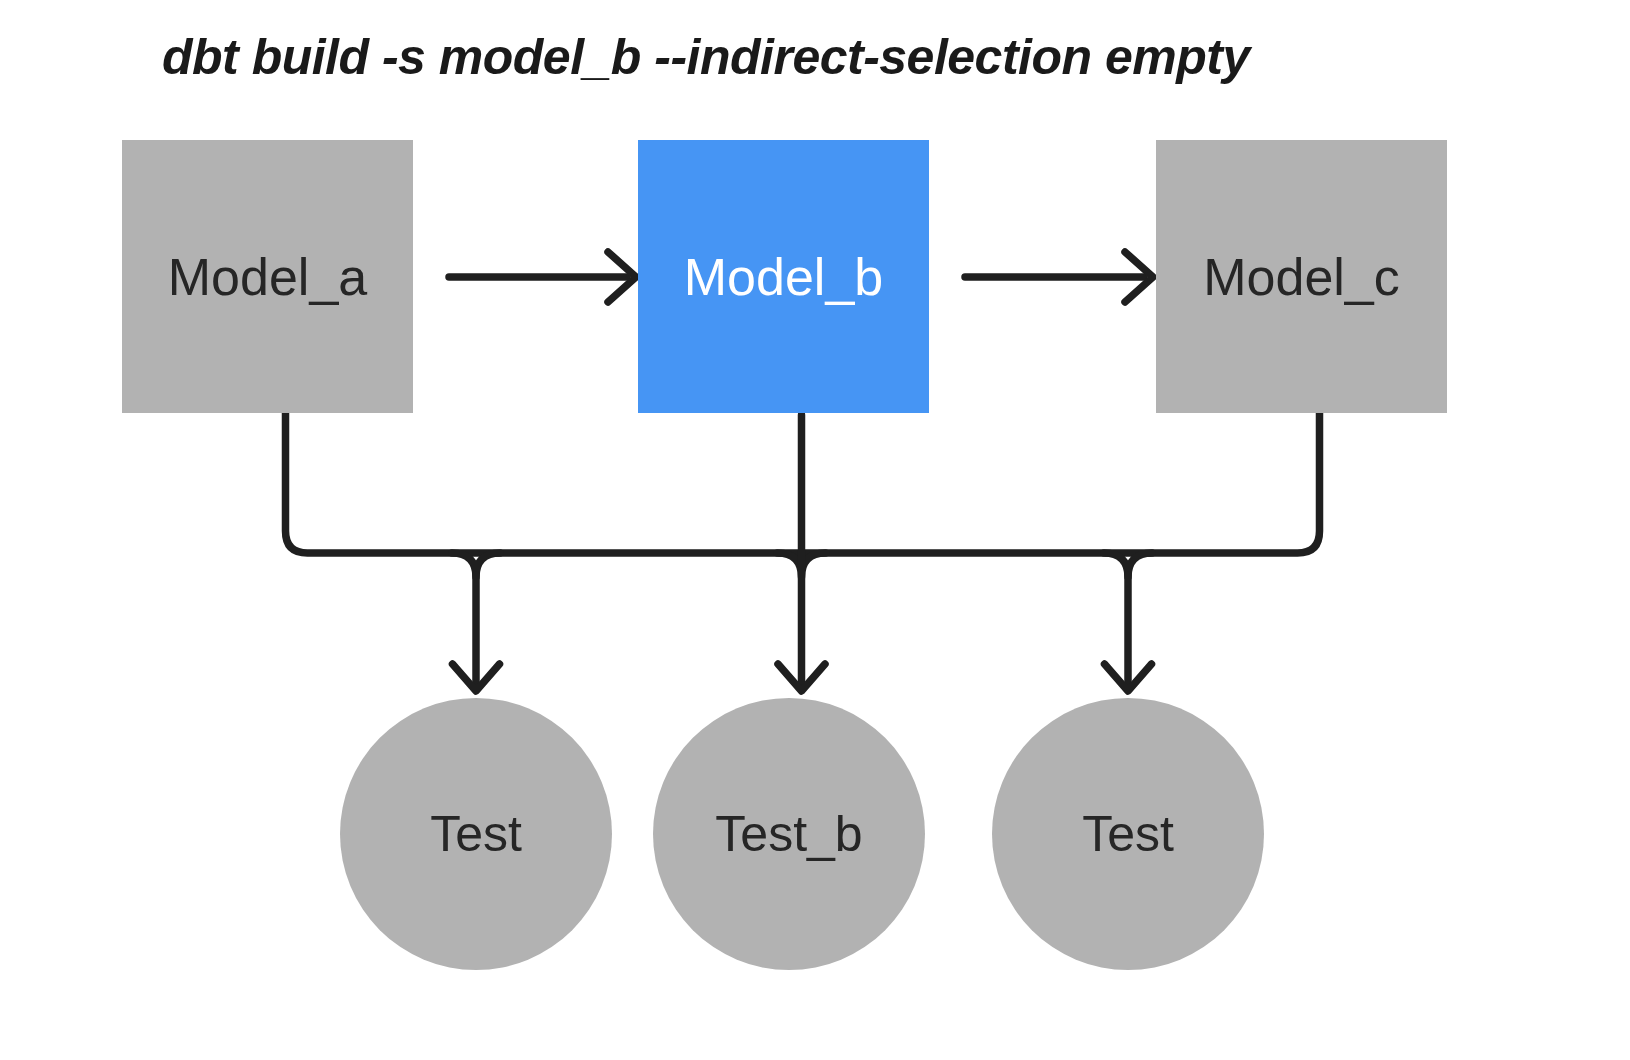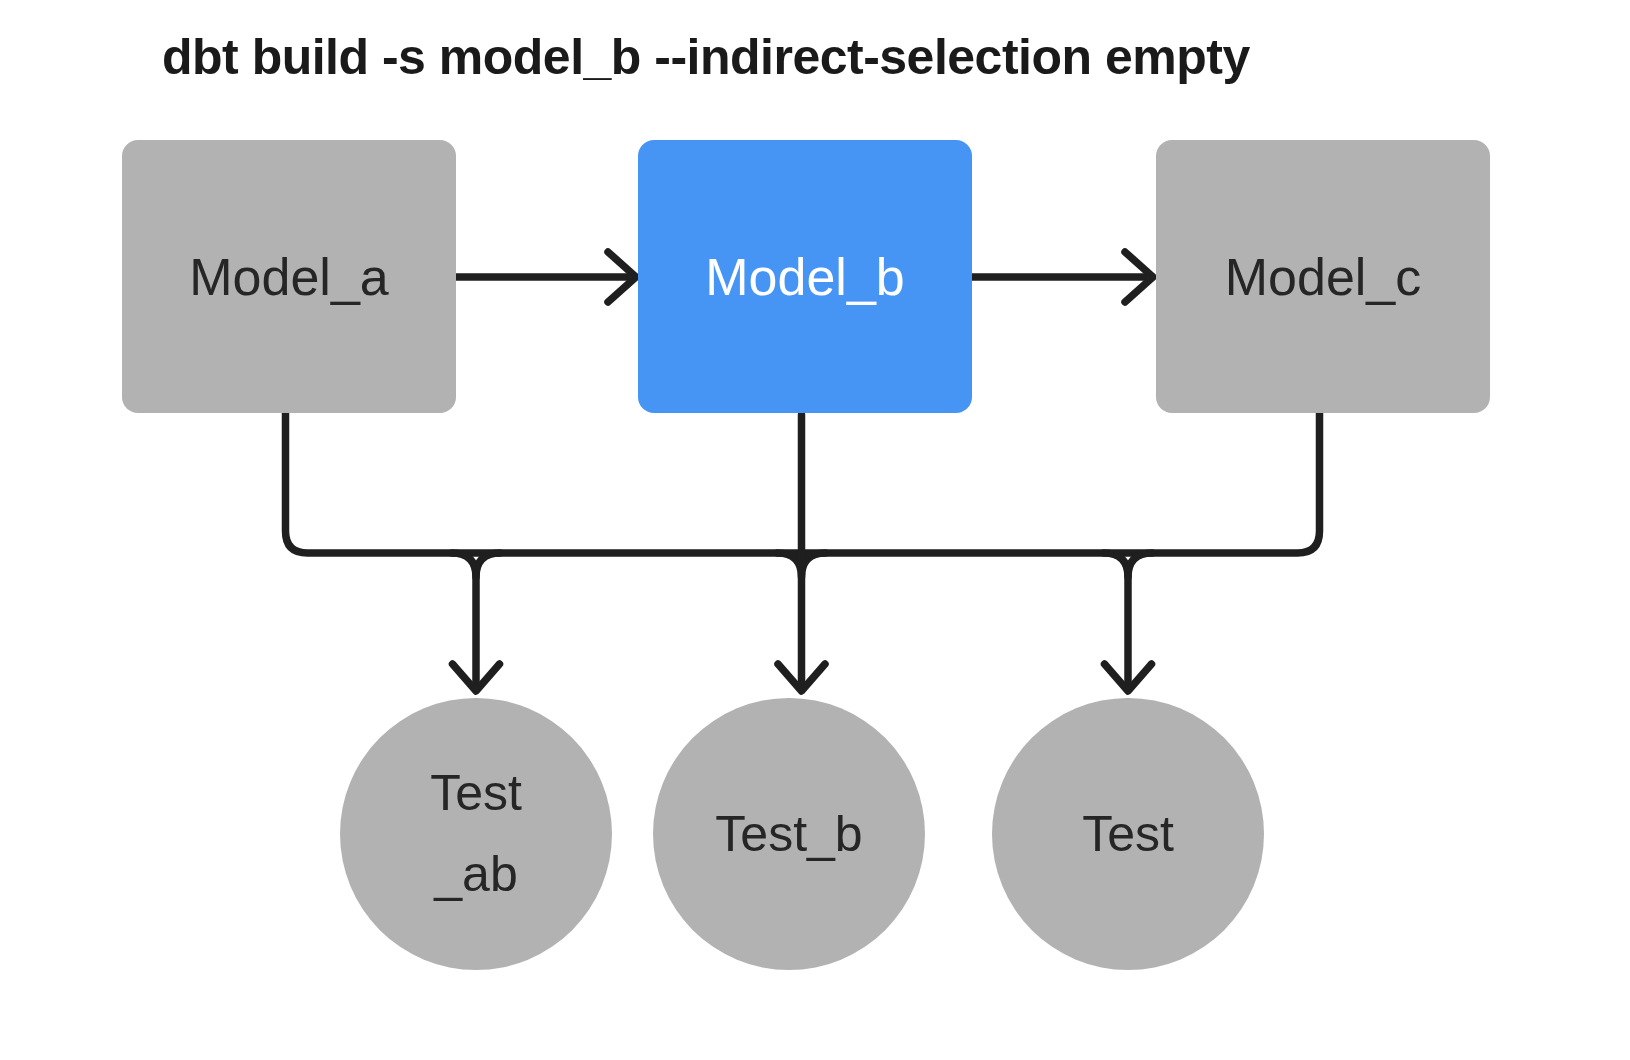--- a/index.html
+++ b/index.html
@@ -17,34 +17,35 @@
   }
   .title {
     position: absolute;
     left: 162px;
     top: 28px;
     font-size: 50px;
     font-weight: 600;
     letter-spacing: -0.5px;
     color: var(--title-text, #1a1a1a);
     white-space: nowrap;
+    font-style: italic;
   }
   .node {
     position: absolute;
     display: flex;
     align-items: center;
     justify-content: center;
     text-align: center;
     box-sizing: border-box;
   }
   .model {
-    width: 334px;
+    width: 291px;
     height: 273px;
     top: 140px;
-    border-radius: 16px;
+    border-radius: 0;
     background: var(--node-fill, #b2b2b2);
     color: var(--text-dark, #262626);
     font-size: 52px;
     text-align: center;
   }
   .model.selected {
     background: var(--selected-fill, #4695f4);
     color: var(--text-light, #ffffff);
   }
   .test {
@@ -123,21 +124,20 @@
     <span>Model_b</span>
   </div>
 
   <div id="model-c" class="node model">
     <span>Model_c</span>
   </div>
 
   <div id="test-ab" class="node test">
     <span>
       <span class="line">Test</span>
-      <span class="line">_ab</span>
     </span>
   </div>
 
   <div id="test-b" class="node test">
     <span>
       <span class="line">Test_b</span>
       <span class="line"></span>
     </span>
   </div>
 

